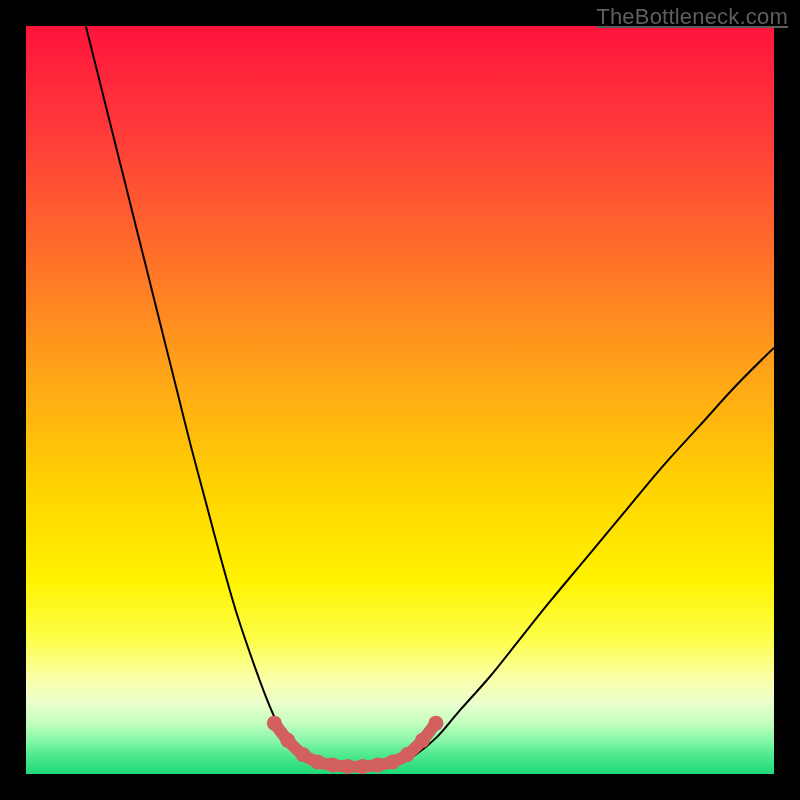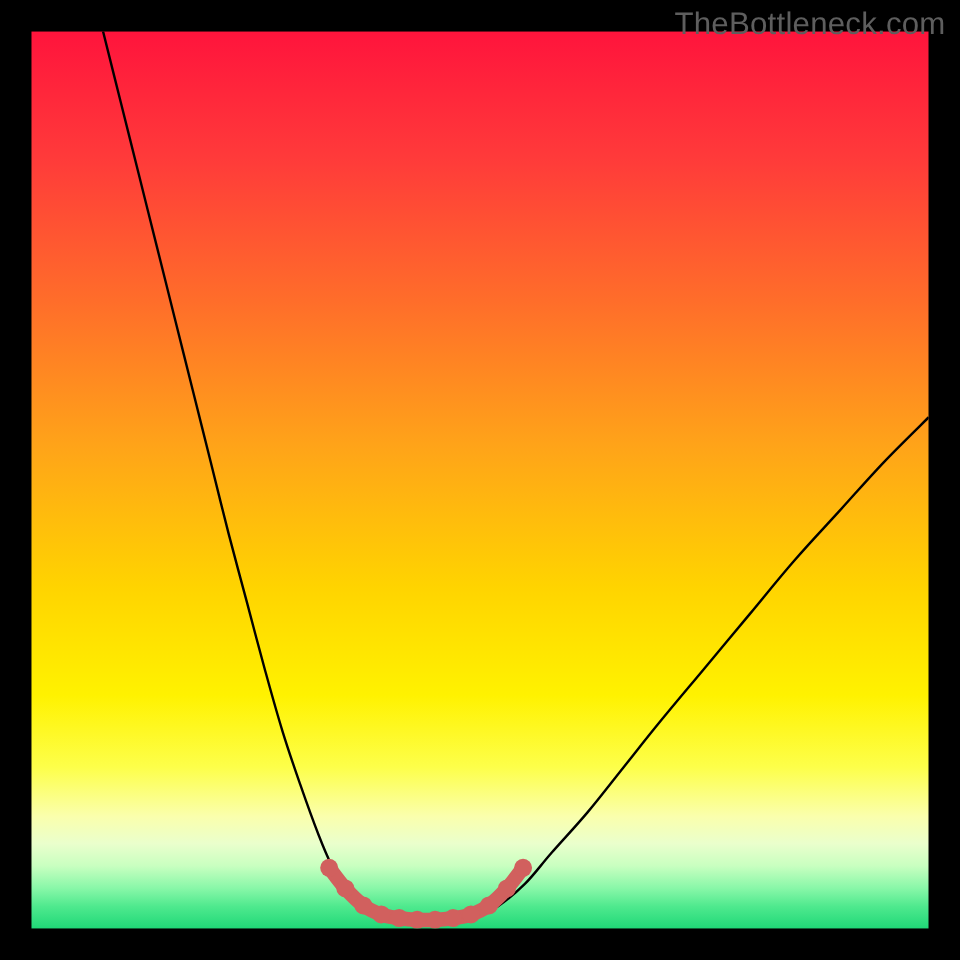--- a/index.html
+++ b/index.html
@@ -33,23 +33,24 @@
   }
   svg.curves {
     position: absolute;
     inset: 0;
   }
   .watermark {
     position: absolute;
     top: 4px;
     right: 12px;
     color: #5e5e5e;
-    font-size: 26px;
+    font-size: 22px;
     letter-spacing: 0.2px;
     font-weight: 500;
+    text-decoration: underline;
   }
 </style>
 </head>
 <body>
 
 <div class="frame">
   <div class="plot-area">
     <svg class="gradient-bg" viewBox="0 0 748 748" preserveAspectRatio="none" width="748" height="748">
       <defs>
         <linearGradient id="bg-grad" x1="0" y1="0" x2="0" y2="1">

